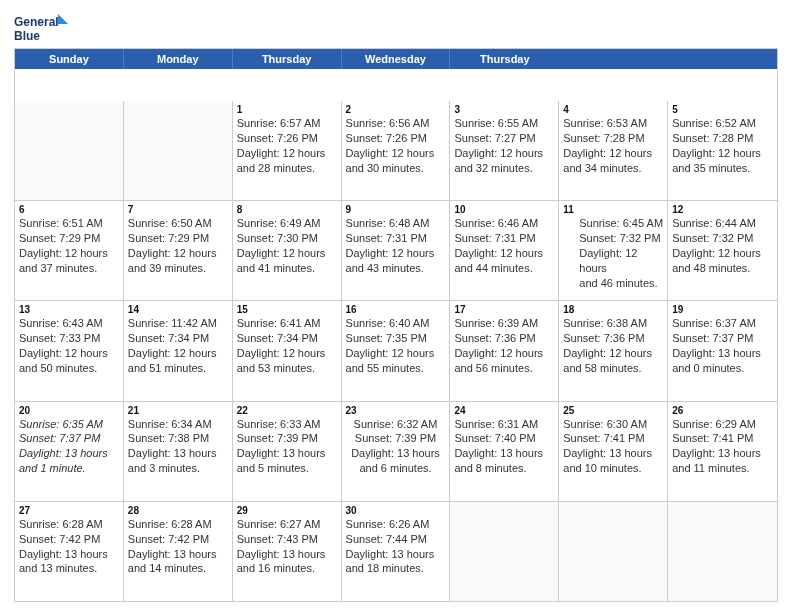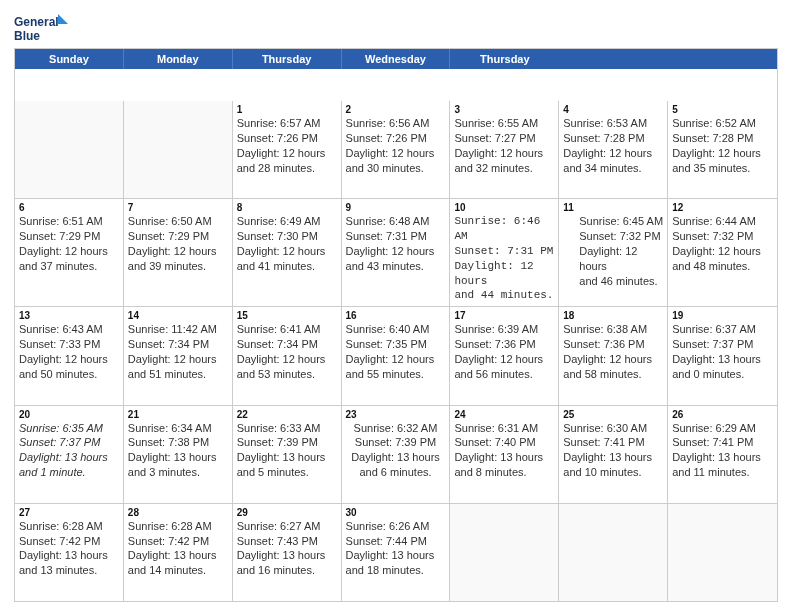--- a/index.html
+++ b/index.html
@@ -187,21 +187,21 @@
           </div>
           <div class="cal-cell">
             <span class="day-num">9</span>
             <div class="info" style="white-space: pre-line;">Sunrise: 6:48 AM
 Sunset: 7:31 PM
 Daylight: 12 hours
 and 43 minutes.</div>
           </div>
           <div class="cal-cell">
             <span class="day-num">10</span>
-            <div class="info" style="white-space: pre-line; font-family: Liberation Mono, monospace;">Sunrise: 6:46 AM
+            <div class="info" style="white-space: pre-line;">Sunrise: 6:46 AM
 Sunset: 7:31 PM
 Daylight: 12 hours
 and 44 minutes.</div>
           </div>
           <div class="cal-cell">
             <span class="day-num">11</span>
             <div class="info" style="white-space: pre-line; margin-left: 16px;">Sunrise: 6:45 AM
 Sunset: 7:32 PM
 Daylight: 12 hours
 and 46 minutes.</div>

